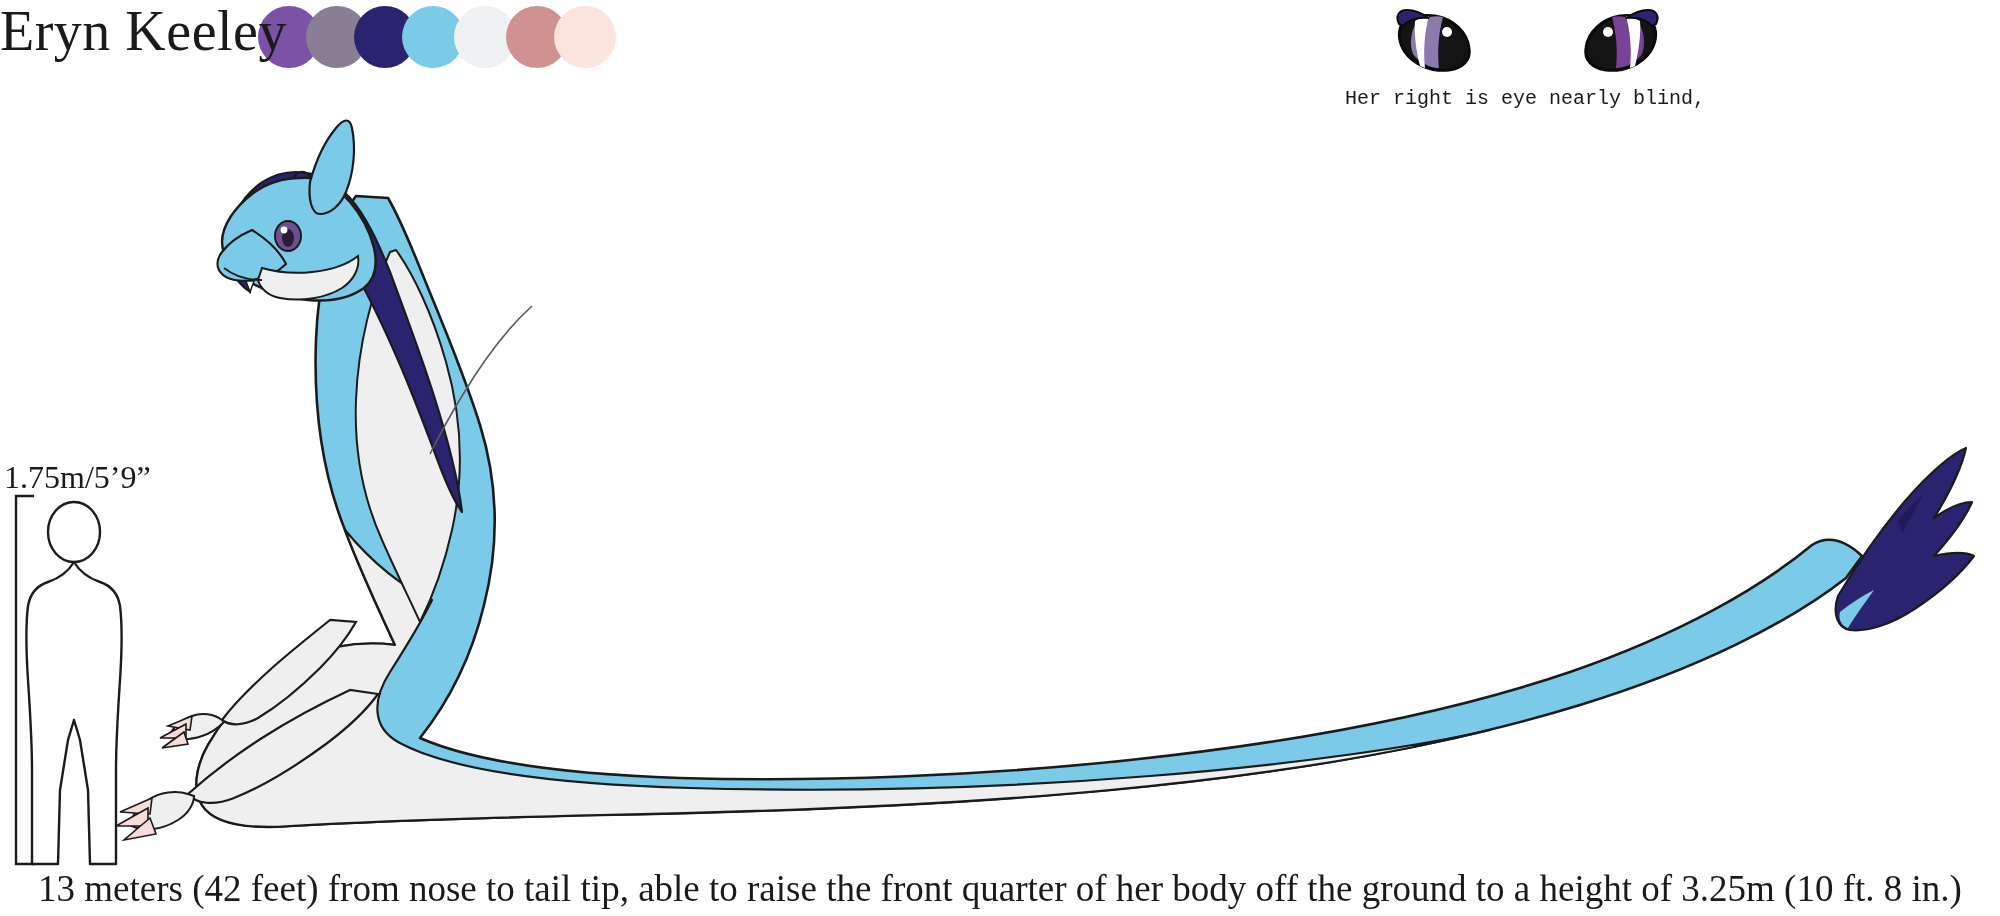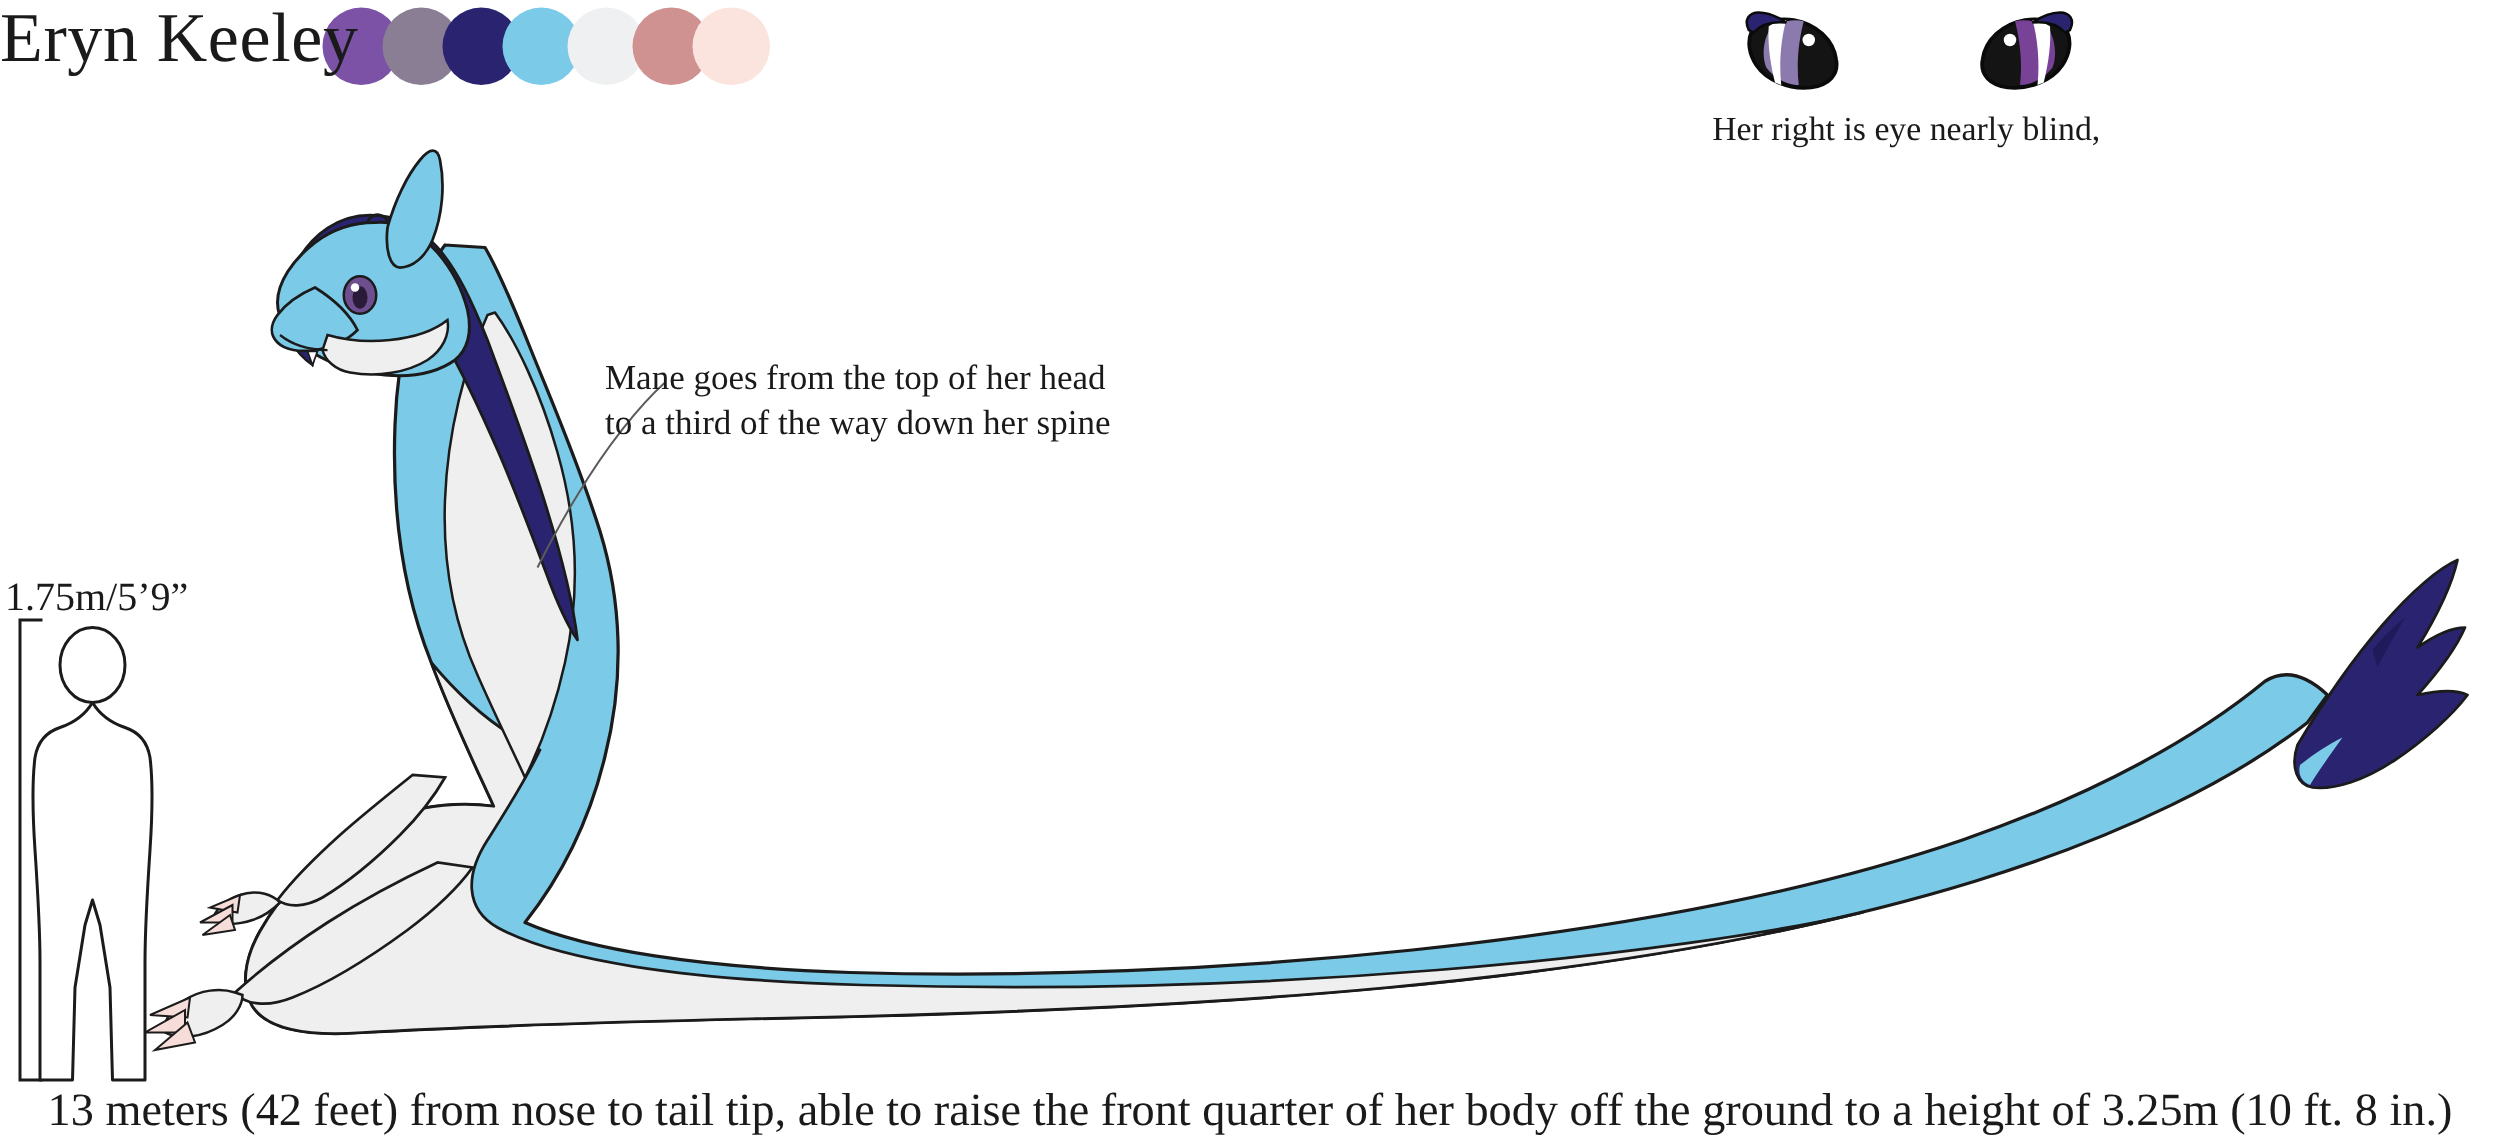--- a/index.html
+++ b/index.html
@@ -67,22 +67,23 @@
   #eye-row {
     position: relative;
     height: 70px;
   }
   #eye-row .eye-svg { position: absolute; top: 0; }
   #eye-left-wrap  { left: 105px; }
   #eye-right-wrap { left: 290px; }
   #eye-caption {
     margin-top: 8px;
     text-align: center;
-    font-size: 27px;
+    font-size: 20px;
     line-height: 1.28;
+    font-family: Liberation Mono, monospace;
   }
   #eye-caption .cap-line { display: block; }
 
   
   #traits {
     position: absolute;
     right: 6px;
     top: 0px;
     text-align: right;
     font-size: 28px;
@@ -392,20 +393,16 @@
              C108,250 110,220 112,190
              C114,160 114,132 112,116
              C110,104 104,96 92,92
              C80,88 72,82 66,72 Z" fill="#ffffff" stroke="#1b1b1b" stroke-width="2.4" stroke-linejoin="round"></path>
   </svg>
 
   <svg id="mane-leader" width="140" height="160" viewBox="0 0 140 160" xmlns="http://www.w3.org/2000/svg">
     <path d="M132,6 C112,24 86,56 62,96 C46,122 36,142 30,154" fill="none" stroke="#5a5a5a" stroke-width="1.6"></path>
   </svg>
 
-  <div id="mane-note">
-    <span class="note-line">Mane goes from the top of her head</span>
-    <span class="note-line">to a third of the way down her spine</span>
-  </div>
 
   <div id="size-caption">13 meters (42 feet) from nose to tail tip, able to raise the front quarter of her body off the ground to a height of 3.25m (10 ft. 8 in.)</div>
 
 </div>
 
 </body></html>

